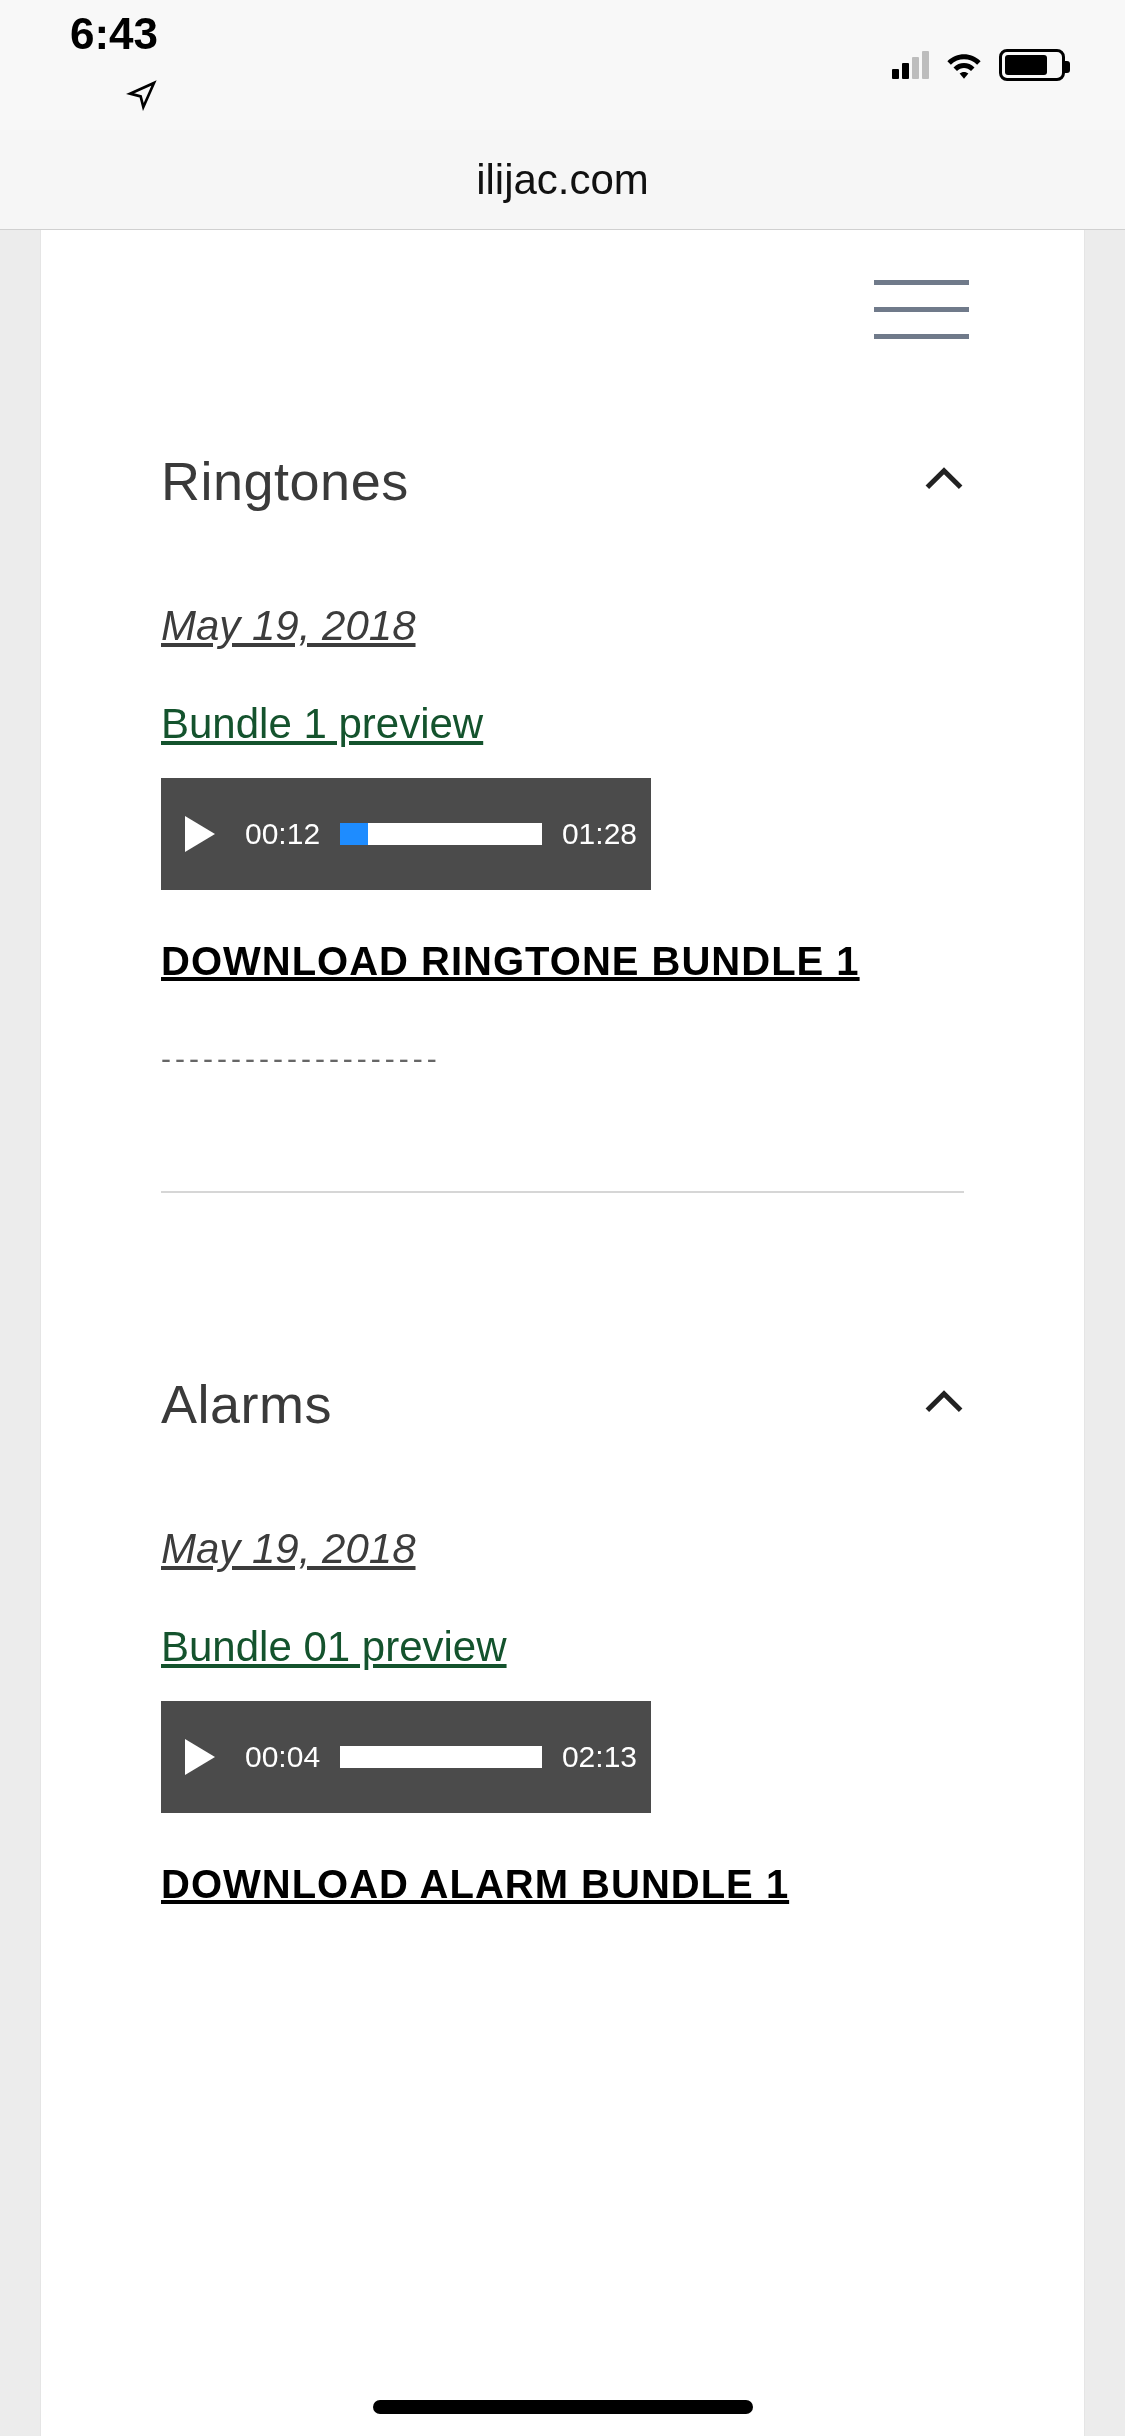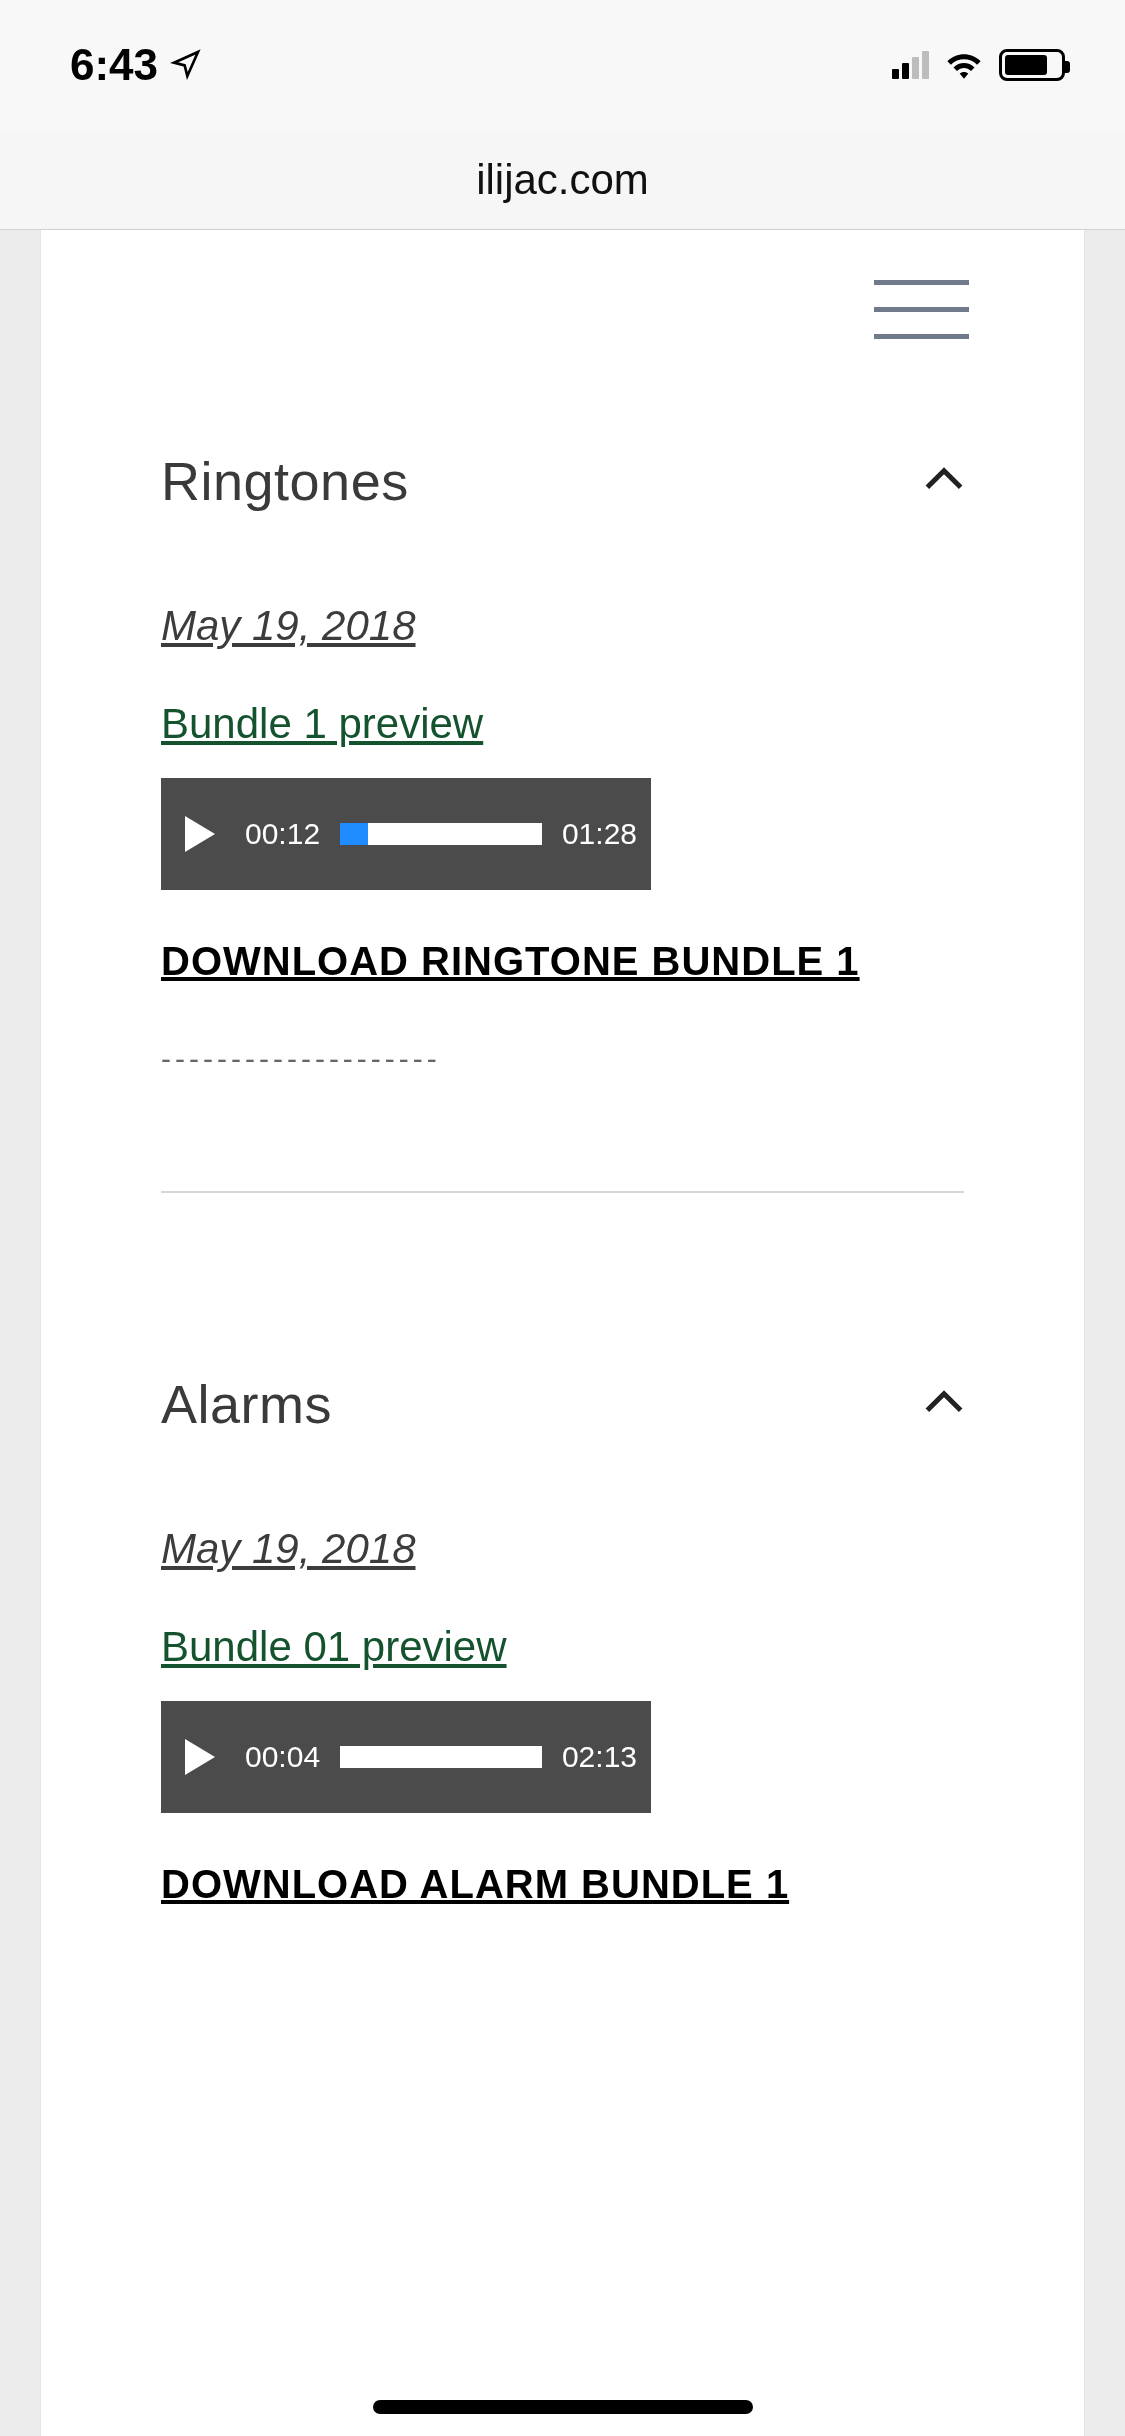--- a/index.html
+++ b/index.html
@@ -21,20 +21,21 @@
     padding: 0 60px 0 70px;
     background: #f8f8f8;
   }
   .status-time {
     font-size: 44px;
     font-weight: 600;
     color: #000;
     display: flex;
     align-items: flex-end;
     gap: 12px;
+    flex-direction: column;
   }
   .status-right {
     display: flex;
     align-items: center;
     gap: 14px;
   }
   .location-icon svg { width: 32px; height: 32px; }
   .signal-bars { display: flex; align-items: flex-end; gap: 3px; }
   .bar { width: 7px; background: #000; border-radius: 1px; }
   .bar.dim { background: #bdbdbd; }

